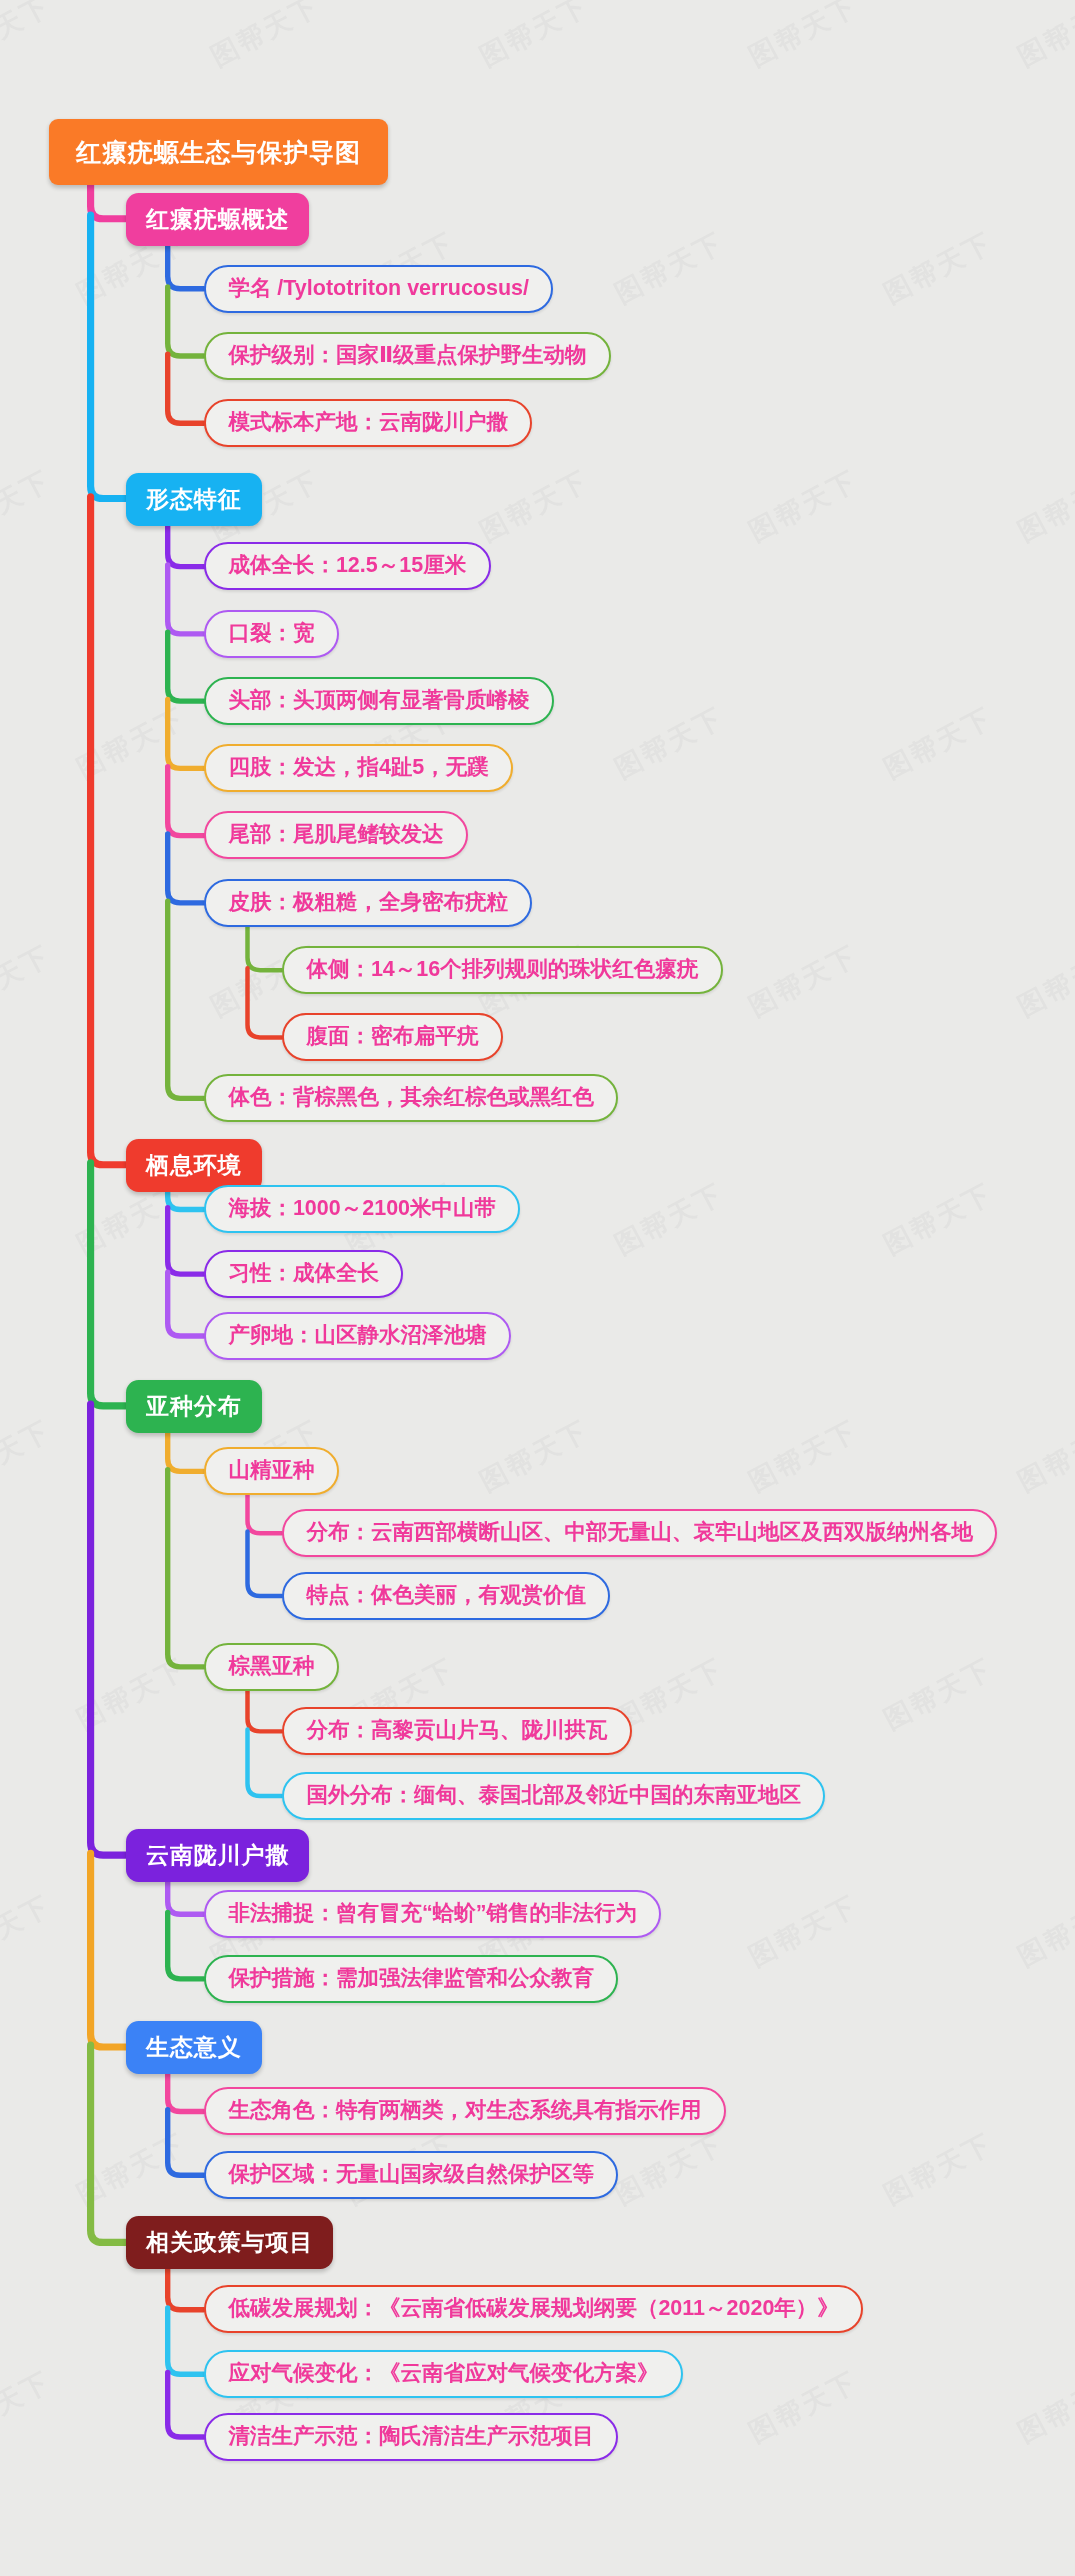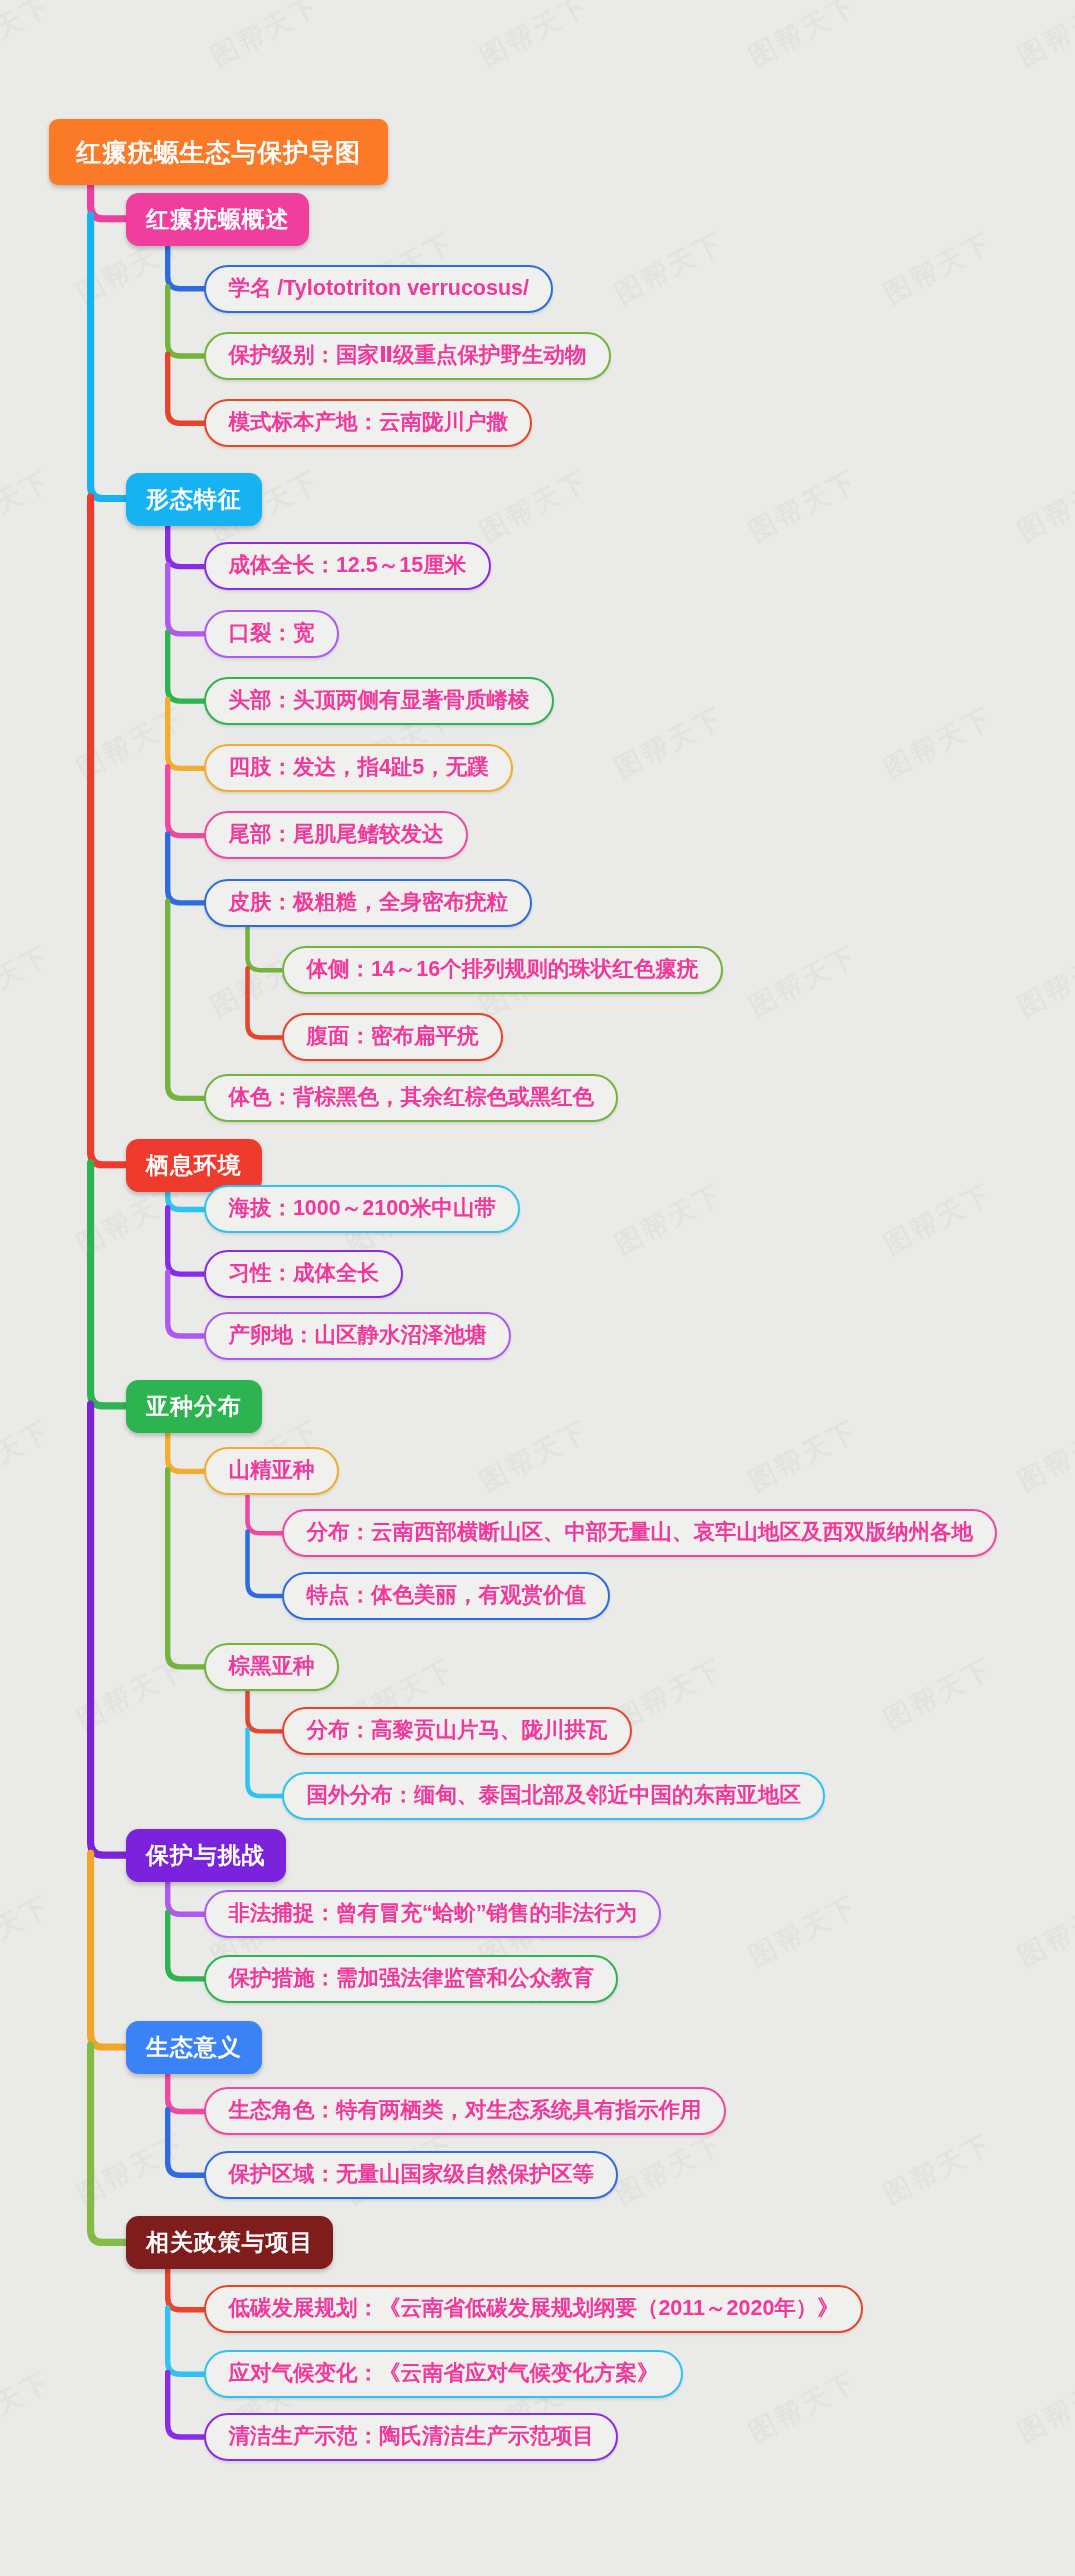--- a/index.html
+++ b/index.html
@@ -188,21 +188,21 @@
   <div class="node leaf" style="left: 204px; top: 1312px; border-color: rgb(174, 90, 242);">产卵地：山区静水沼泽池塘</div>
 
   <div class="node topic" style="left: 126px; top: 1380px; background-color: rgb(45, 179, 80);">亚种分布</div>
   <div class="node leaf" style="left: 204px; top: 1447px; border-color: rgb(240, 173, 46);">山精亚种</div>
   <div class="node leaf" style="left: 282px; top: 1509px; border-color: rgb(242, 71, 158);">分布：云南西部横断山区、中部无量山、哀牢山地区及西双版纳州各地</div>
   <div class="node leaf" style="left: 282px; top: 1572px; border-color: rgb(46, 106, 224);">特点：体色美丽，有观赏价值</div>
   <div class="node leaf" style="left: 204px; top: 1643px; border-color: rgb(116, 179, 60);">棕黑亚种</div>
   <div class="node leaf" style="left: 282px; top: 1707px; border-color: rgb(232, 67, 43);">分布：高黎贡山片马、陇川拱瓦</div>
   <div class="node leaf" style="left: 282px; top: 1772px; border-color: rgb(46, 195, 240);">国外分布：缅甸、泰国北部及邻近中国的东南亚地区</div>
 
-  <div class="node topic" style="left: 126px; top: 1829px; background-color: rgb(123, 34, 221);">保护与挑战</div>
+  <div class="node topic" style="left: 126px; top: 1829px; background-color: rgb(123, 34, 221);">云南陇川户撒</div>
   <div class="node leaf" style="left: 204px; top: 1890px; border-color: rgb(174, 90, 242);">非法捕捉：曾有冒充“蛤蚧”销售的非法行为</div>
   <div class="node leaf" style="left: 204px; top: 1955px; border-color: rgb(45, 179, 80);">保护措施：需加强法律监管和公众教育</div>
 
   <div class="node topic" style="left: 126px; top: 2021px; background-color: #3b82f6;">生态意义</div>
   <div class="node leaf" style="left: 204px; top: 2087px; border-color: rgb(242, 71, 158);">生态角色：特有两栖类，对生态系统具有指示作用</div>
   <div class="node leaf" style="left: 204px; top: 2151px; border-color: rgb(46, 106, 224);">保护区域：无量山国家级自然保护区等</div>
 
   <div class="node topic" style="left: 126px; top: 2216px; background-color: #7f1d1d;">相关政策与项目</div>
   <div class="node leaf" style="left: 204px; top: 2285px; border-color: rgb(232, 67, 43);">低碳发展规划：《云南省低碳发展规划纲要（2011～2020年）》</div>
   <div class="node leaf" style="left: 204px; top: 2350px; border-color: rgb(46, 195, 240);">应对气候变化：《云南省应对气候变化方案》</div>

